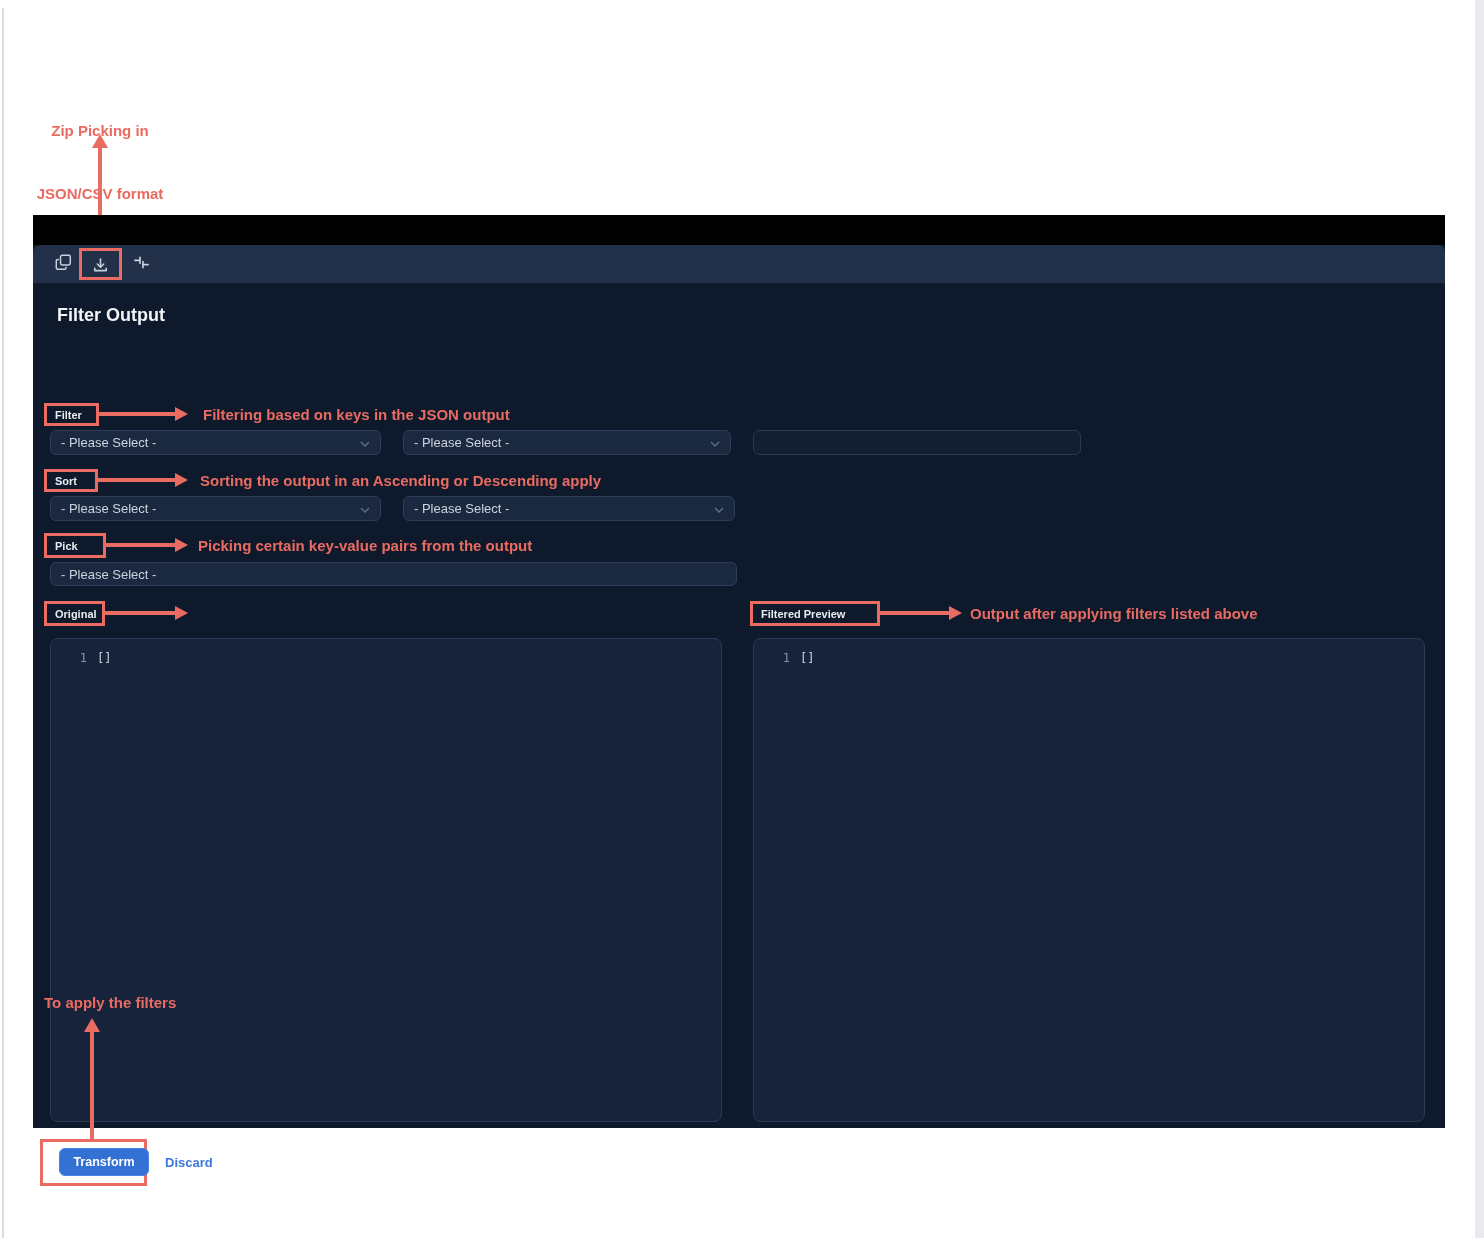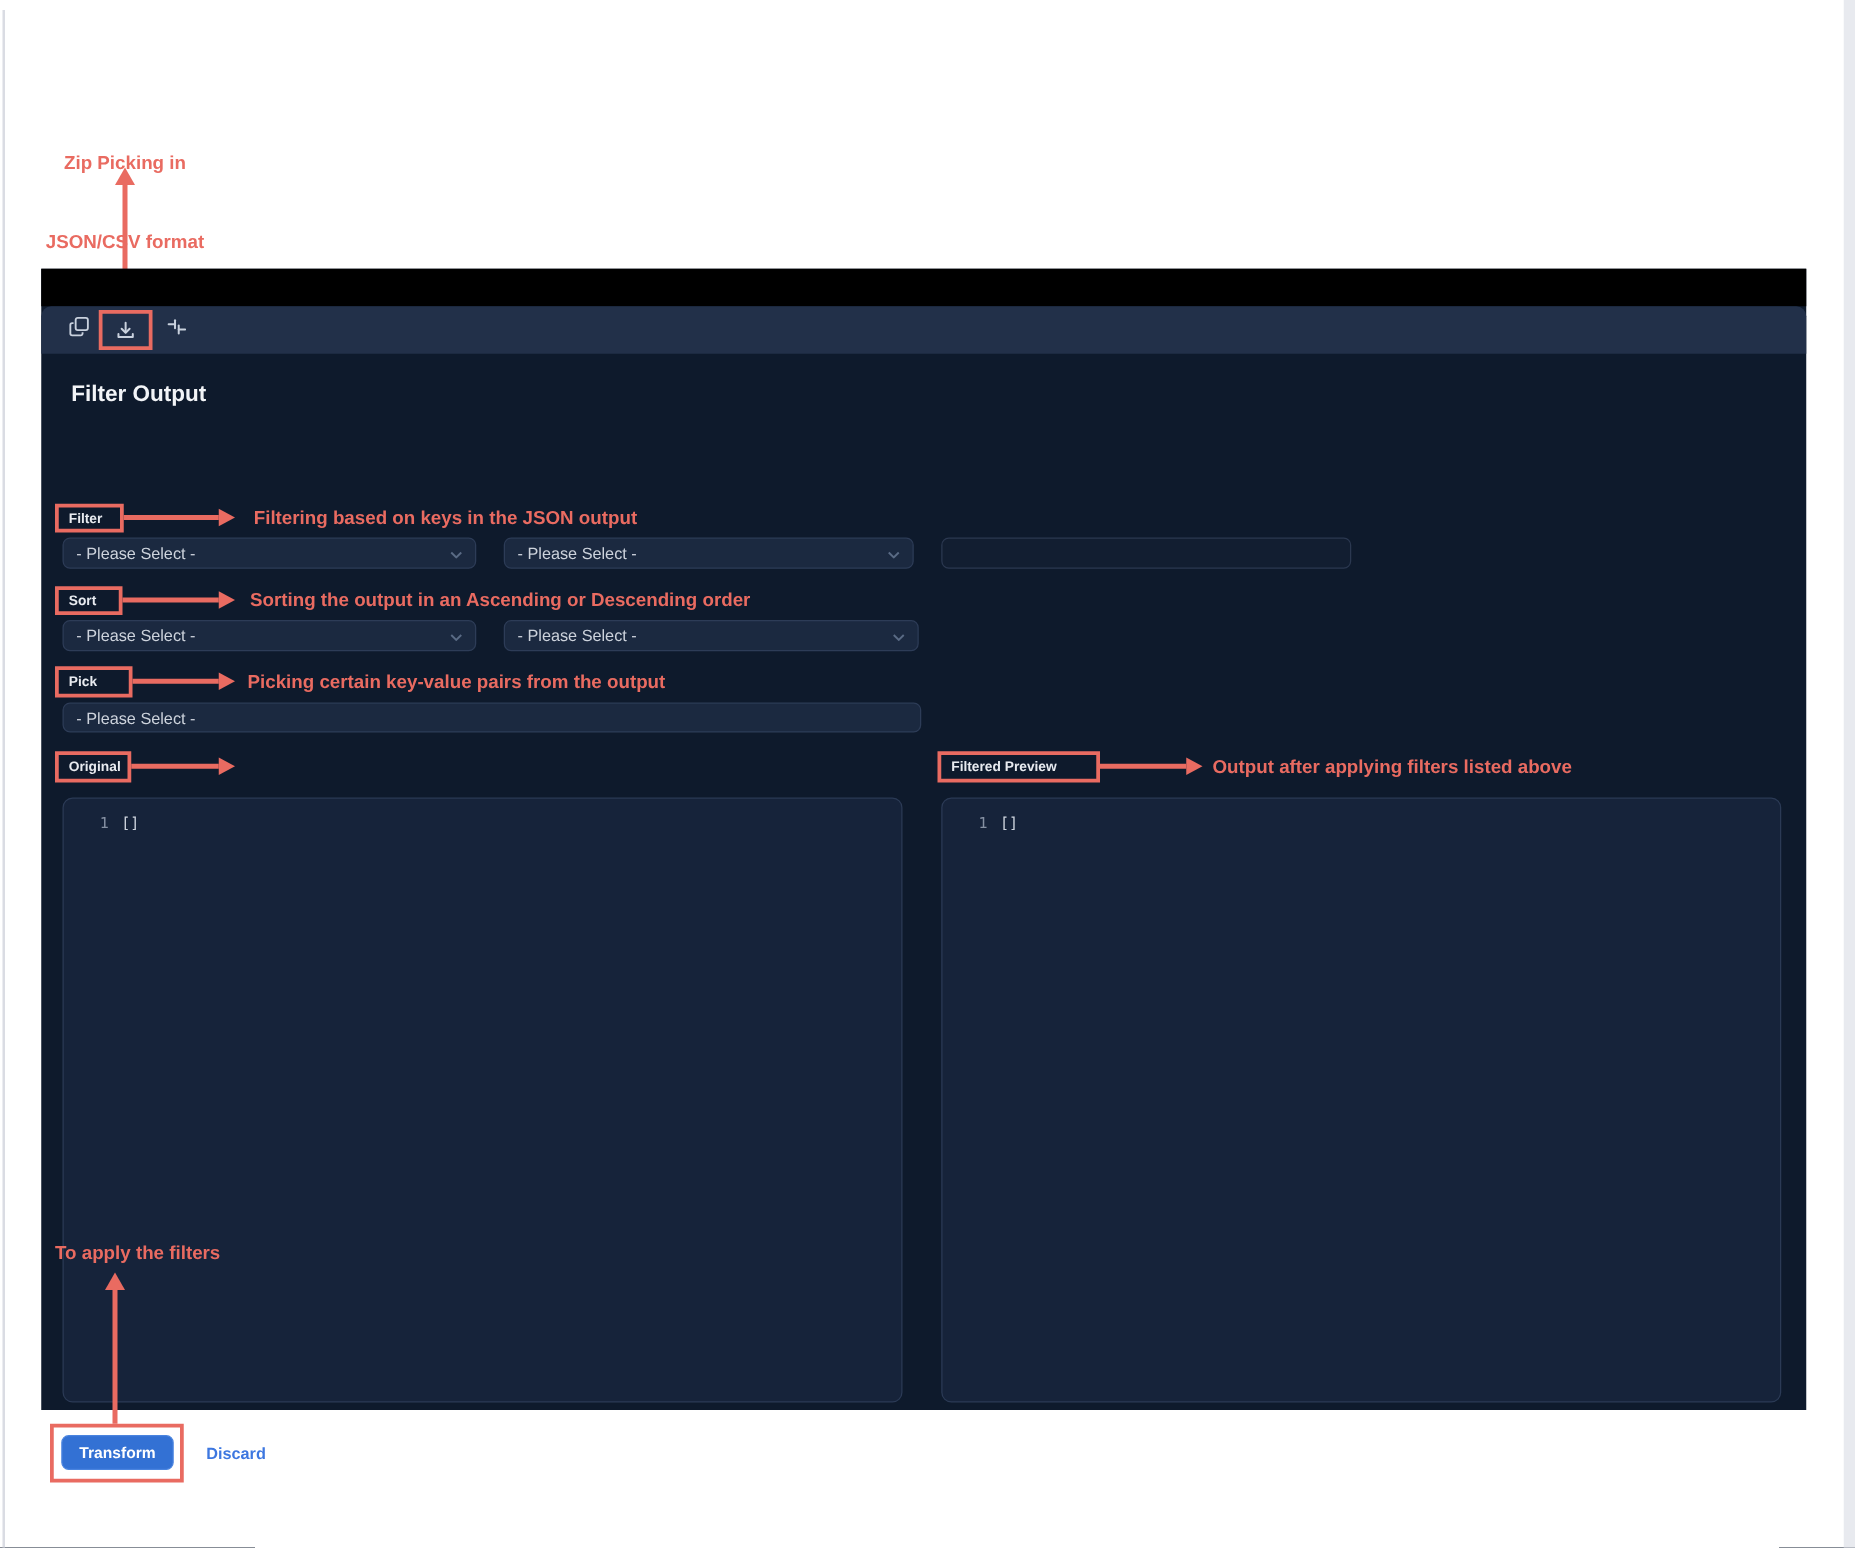--- a/index.html
+++ b/index.html
@@ -145,21 +145,21 @@
     </div>
     <input class="abs text-input" style="left: 720px; top: 147px; width: 328px;" value="">
 
     <div class="abs redbox ui-label" style="left:11px;top:186px;width:54px;height:23px;">
       <span>Sort</span>
     </div>
     <div class="abs harrow" style="left:65px;top:190px;width:90px;height:14px;">
       <div class="line"></div>
       <div class="tri-right"></div>
     </div>
-    <div class="abs ann" style="left:167px;top:186px;height:23px;line-height:23px;">Sorting the output in an Ascending or Descending order</div>
+    <div class="abs ann" style="left:167px;top:186px;height:23px;line-height:23px;">Sorting the output in an Ascending or Descending apply</div>
 
     <div class="abs select" style="left:17px;top:213px;width:331px;">
       <span>- Please Select -</span>
       <span>
         <svg width="10" height="6" viewBox="0 0 10 6" fill="none" stroke="#5a6b85" stroke-width="1.5">
             <path d="M1 1 L5 5 L9 1"></path>
           </svg>
       </span>
     </div>
     <div class="abs select" style="left:370px;top:213px;width:332px;">
@@ -214,17 +214,17 @@
       </div>
     </div>
 
     <div class="abs ann" style="left:11px;top:711px;">To apply the filters</div>
     <div class="abs varrow" style="left:51px;top:735px;width:16px;height:121px;">
       <div class="tri-up"></div>
       <div class="line"></div>
     </div>
 
     <div class="abs redbox" style="left:7px;top:856px;width:107px;height:47px;"></div>
-    <div class="abs btn-primary" style="left:16px;top:865px;width:90px;height:28px;">Transform</div>
+    <div class="abs btn-primary" style="left:26px;top:865px;width:90px;height:28px;">Transform</div>
     <div class="abs link" style="left:132px;top:865px;height:28px;">Discard</div>
 
   </div>
 </div>
 
 </body></html>

